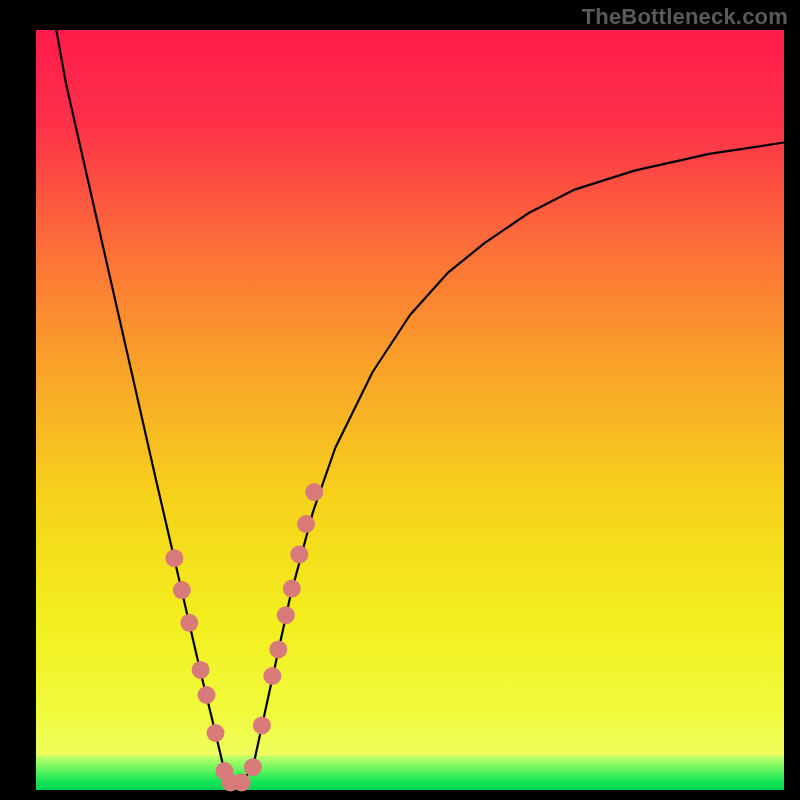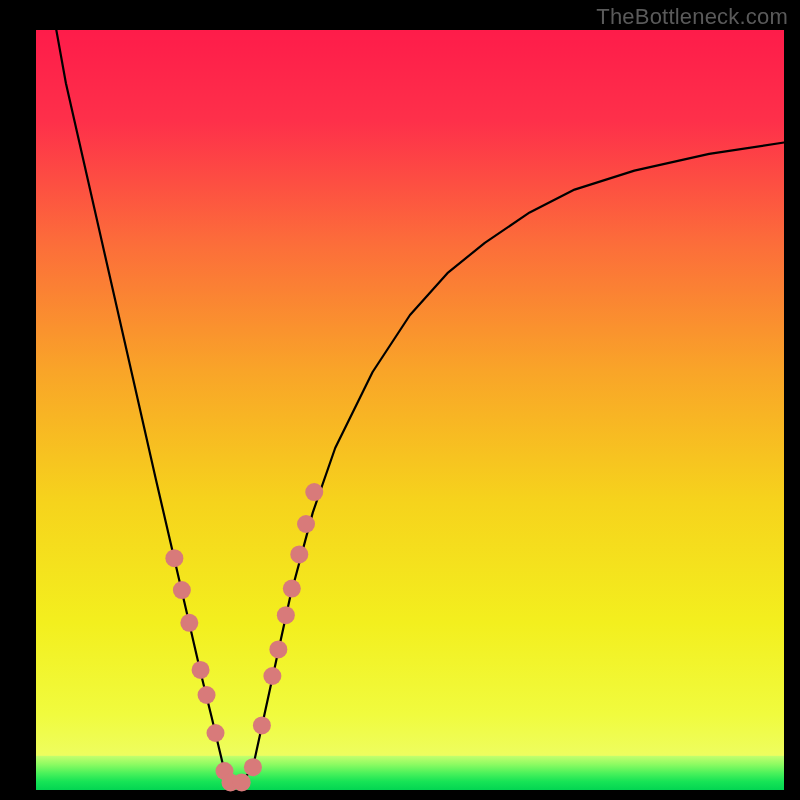--- a/index.html
+++ b/index.html
@@ -18,21 +18,21 @@
     width: 800px;
     height: 800px;
     background: #000;
   }
   .watermark {
     position: absolute;
     top: 4px;
     right: 12px;
     color: #5a5a5a;
     font-size: 22px;
-    font-weight: 400;
+    font-weight: 700;
     letter-spacing: 0.2px;
     user-select: none;
     z-index: 20;
   }
   svg.plot {
     position: absolute;
     top: 0;
     left: 0;
   }
 </style>

